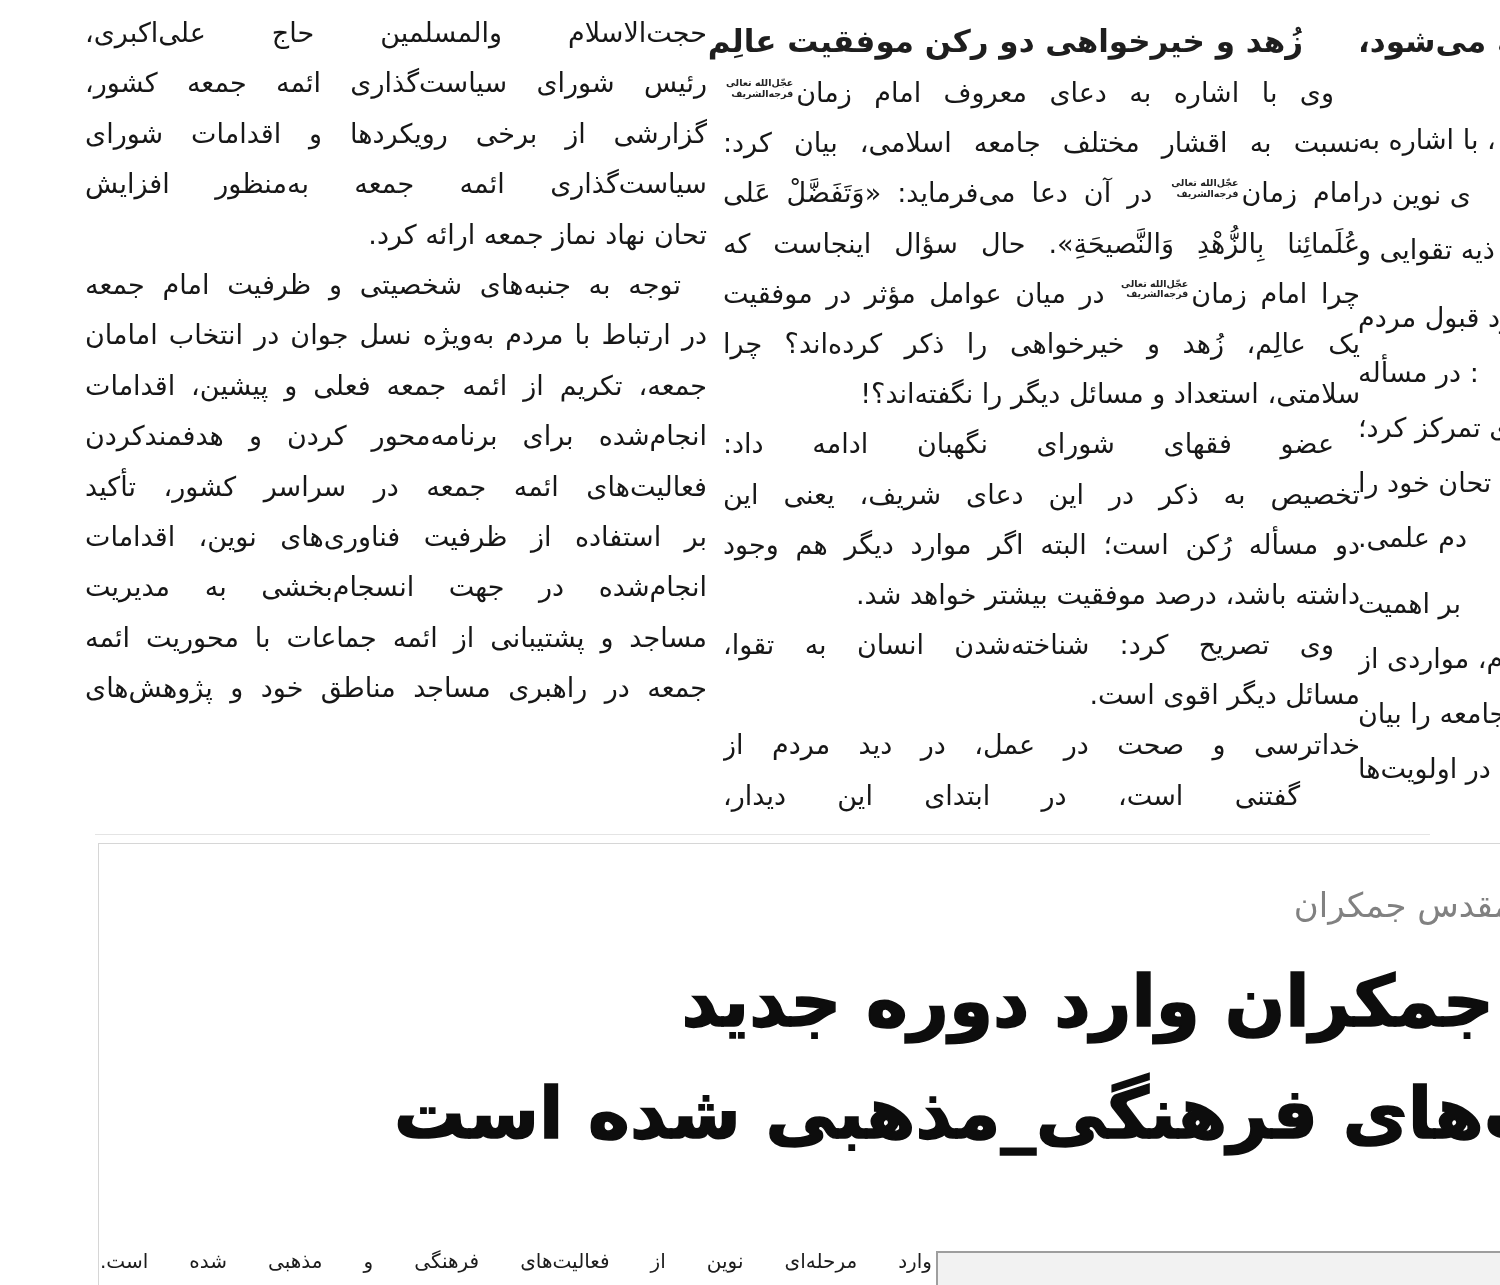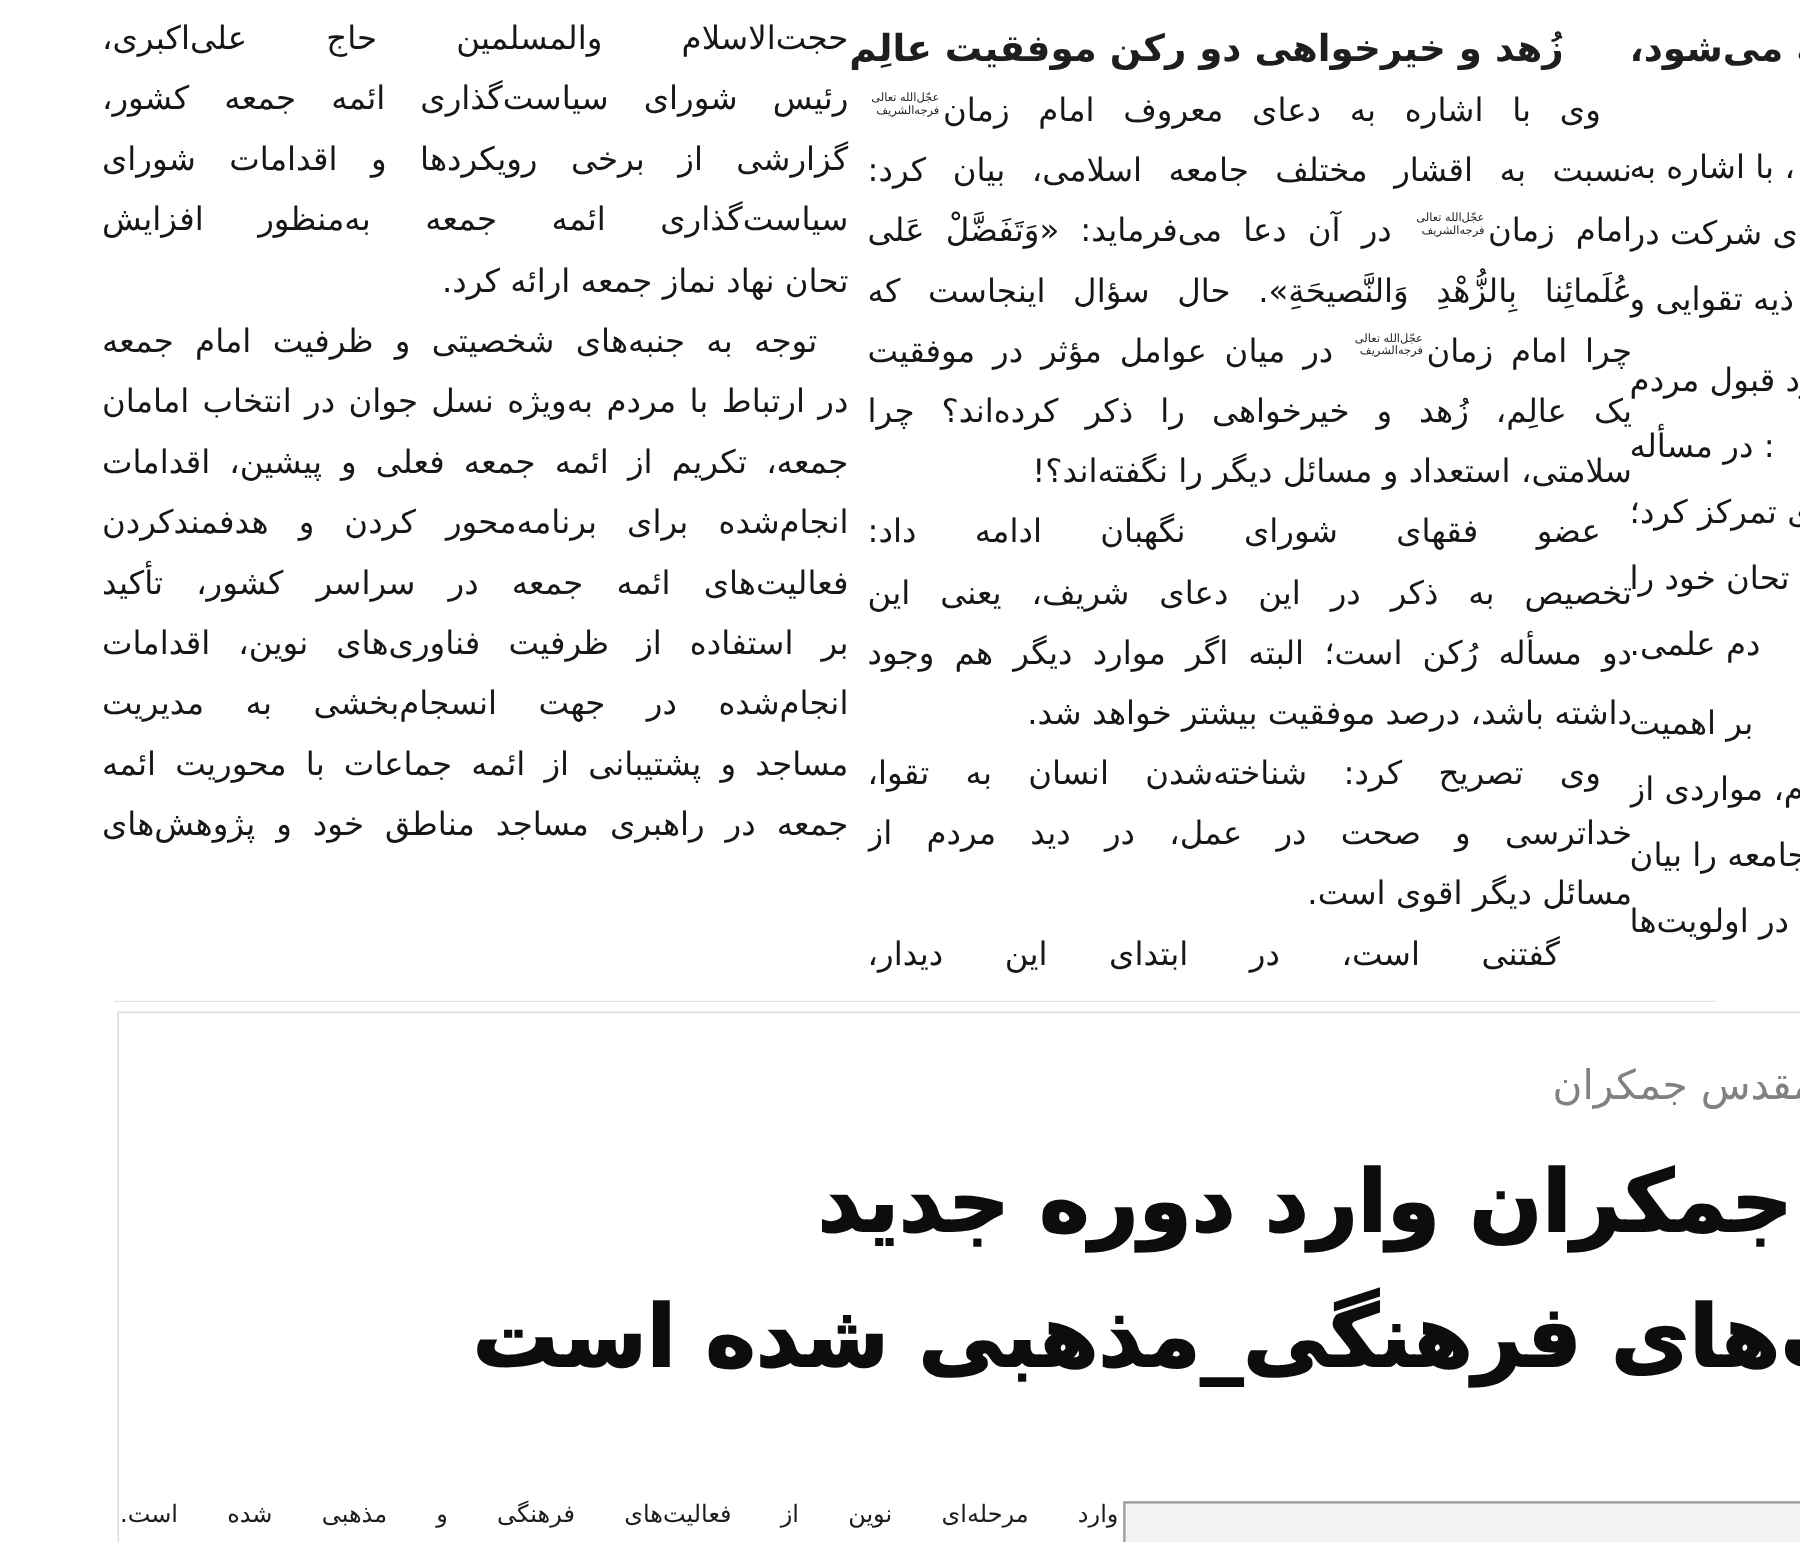--- a/index.html
+++ b/index.html
@@ -36,21 +36,21 @@
   }
   .rg{position:absolute;left:1358px;width:420px;}
   .rg1{top:112px;}
   .rg2{top:290px;}
   .rg3{top:576px;}
   .rg .line{height:55px;line-height:55px;font-size:27px;text-align:left;text-align-last:left;}
   
   .hon{
     display:inline-block;vertical-align:middle;transform:translateY(-6px);
     font-size:9.5px;line-height:10.5px;text-align:center;margin:0 3px;
-    font-weight:normal;color:#222;
+    font-weight:bold;color:#222;
   }
   .hon span{display:block;}
   
   .divider{position:absolute;left:95px;top:834px;width:1335px;height:0;border-top:1px solid #e4e4e4;}
   .bottom-box{
     position:absolute;left:98px;top:843px;width:1450px;height:470px;
     border:1px solid #d6d6d6;background:#fff;
   }
   .kicker{
     position:absolute;right:-12px;top:876px;height:58px;line-height:58px;
@@ -101,29 +101,29 @@
     <div class="line"><span>امام زمان</span><span class="hon"><span>عجّل‌الله تعالی</span><span>فرجه‌الشریف</span></span><span> در آن دعا می‌فرماید: «وَتَفَضَّلْ عَلی</span></div>
     <div class="line"><span>عُلَمائِنا بِالزُّهْدِ وَالنَّصیحَةِ». حال سؤال اینجاست که</span></div>
     <div class="line"><span>چرا امام زمان</span><span class="hon"><span>عجّل‌الله تعالی</span><span>فرجه‌الشریف</span></span><span> در میان عوامل مؤثر در موفقیت</span></div>
     <div class="line"><span>یک عالِم، زُهد و خیرخواهی را ذکر کرده‌اند؟ چرا</span></div>
     <div class="line end"><span>سلامتی، استعداد و مسائل دیگر را نگفته‌اند؟!</span></div>
     <div class="line indent"><span>عضو فقهای شورای نگهبان ادامه داد:</span></div>
     <div class="line"><span>تخصیص به ذکر در این دعای شریف، یعنی این</span></div>
     <div class="line"><span>دو مسأله رُکن است؛ البته اگر موارد دیگر هم وجود</span></div>
     <div class="line end"><span>داشته باشد، درصد موفقیت بیشتر خواهد شد.</span></div>
     <div class="line indent"><span>وی تصریح کرد: شناخته‌شدن انسان به تقوا،</span></div>
+    <div class="line end"><span>مسائل دیگر اقوی است.</span></div>
     <div class="line"><span>خداترسی و صحت در عمل، در دید مردم از</span></div>
-    <div class="line end"><span>مسائل دیگر اقوی است.</span></div>
     <div class="line indent2"><span>گفتنی است، در ابتدای این دیدار،</span></div>
   </div>
 
 <div class="right-bold">عه می‌شود،</div>
 <div class="rg rg1">
     <div class="line"><span>، با اشاره به</span></div>
-    <div class="line"><span>ی شرکت در</span></div>
+    <div class="line"><span>ی نوین در</span></div>
     <div class="line"><span>ذیه تقوایی و</span></div>
   </div>
 <div class="rg rg2">
     <div class="line"><span>رد قبول مردم</span></div>
     <div class="line"><span>: در مسأله</span></div>
     <div class="line"><span>ی تمرکز کرد؛</span></div>
     <div class="line"><span>تحان خود را</span></div>
     <div class="line"><span>دم علمی.</span></div>
   </div>
 <div class="rg rg3">

